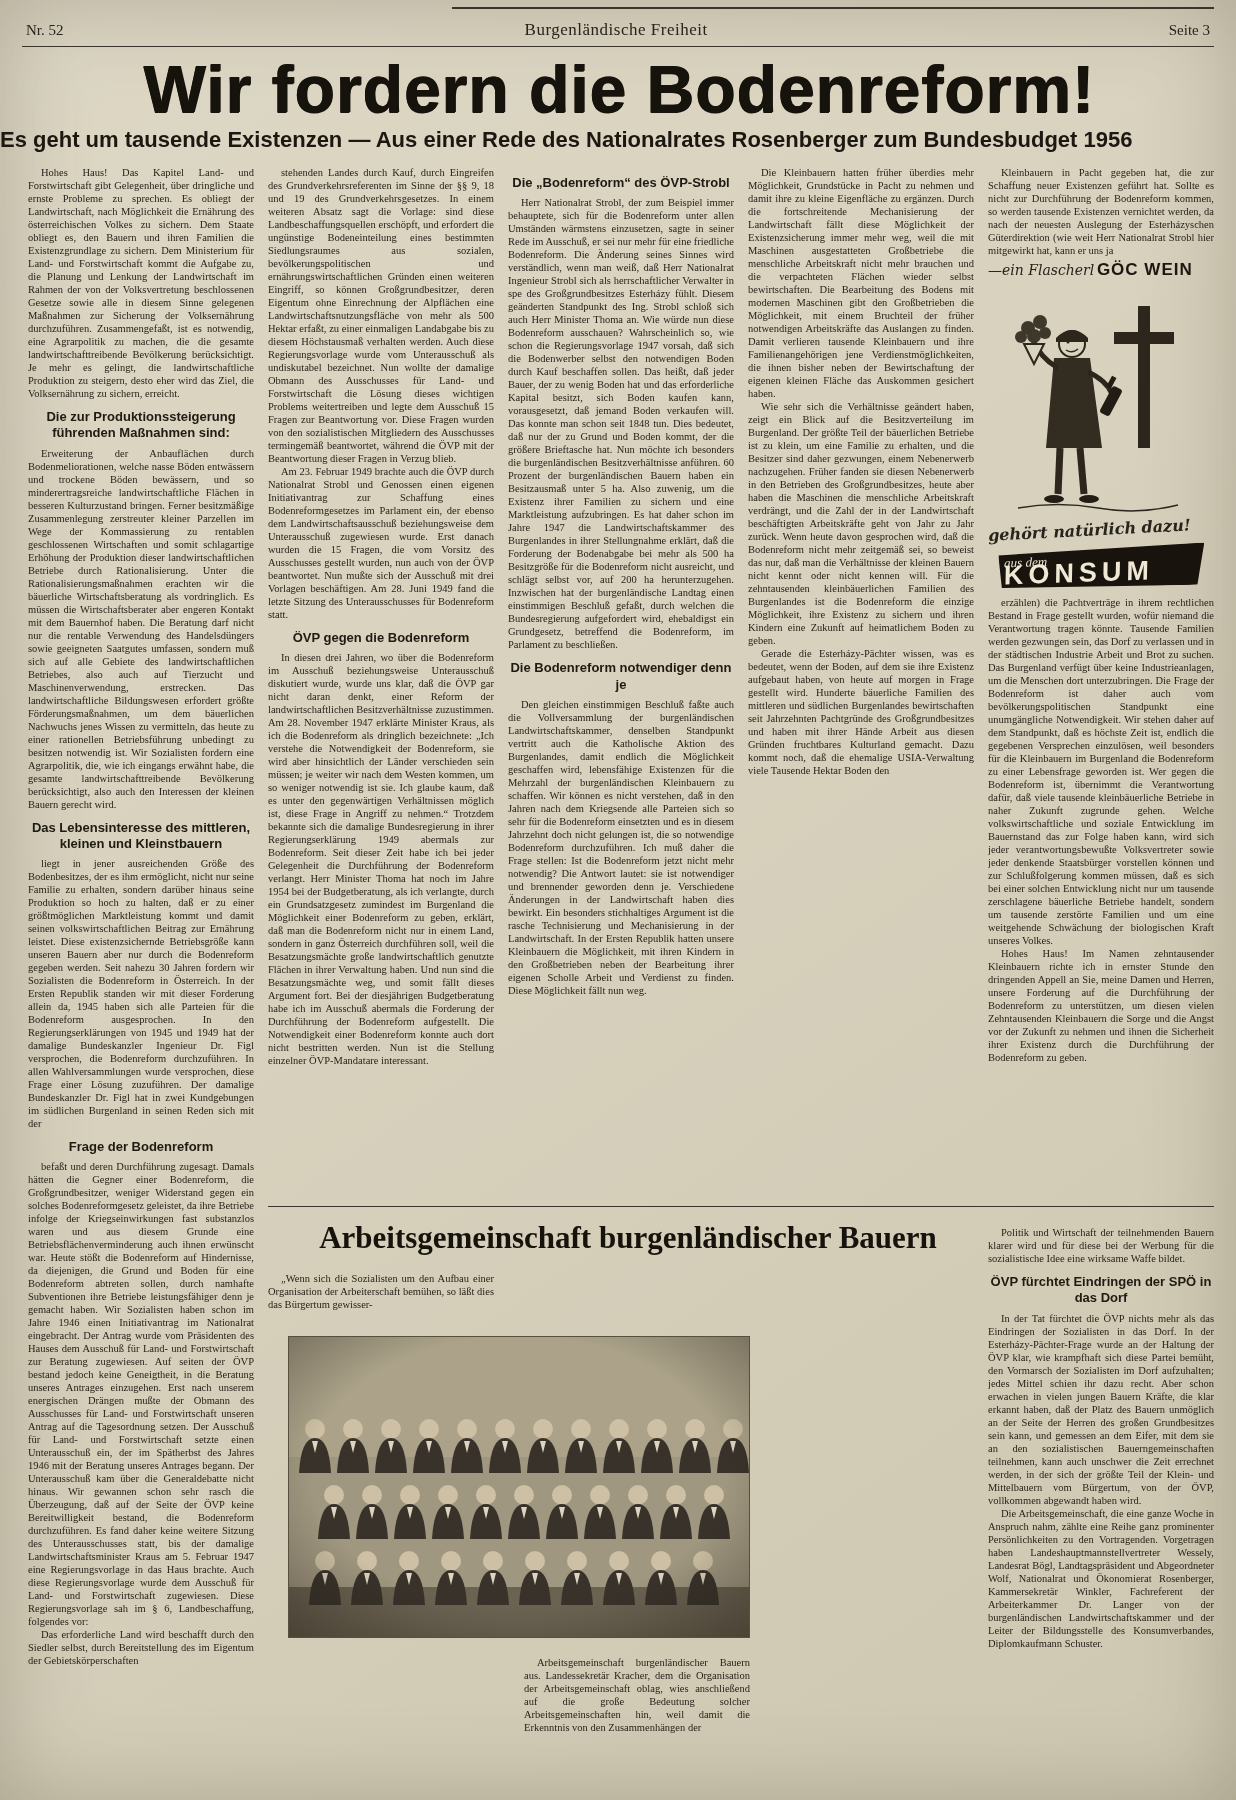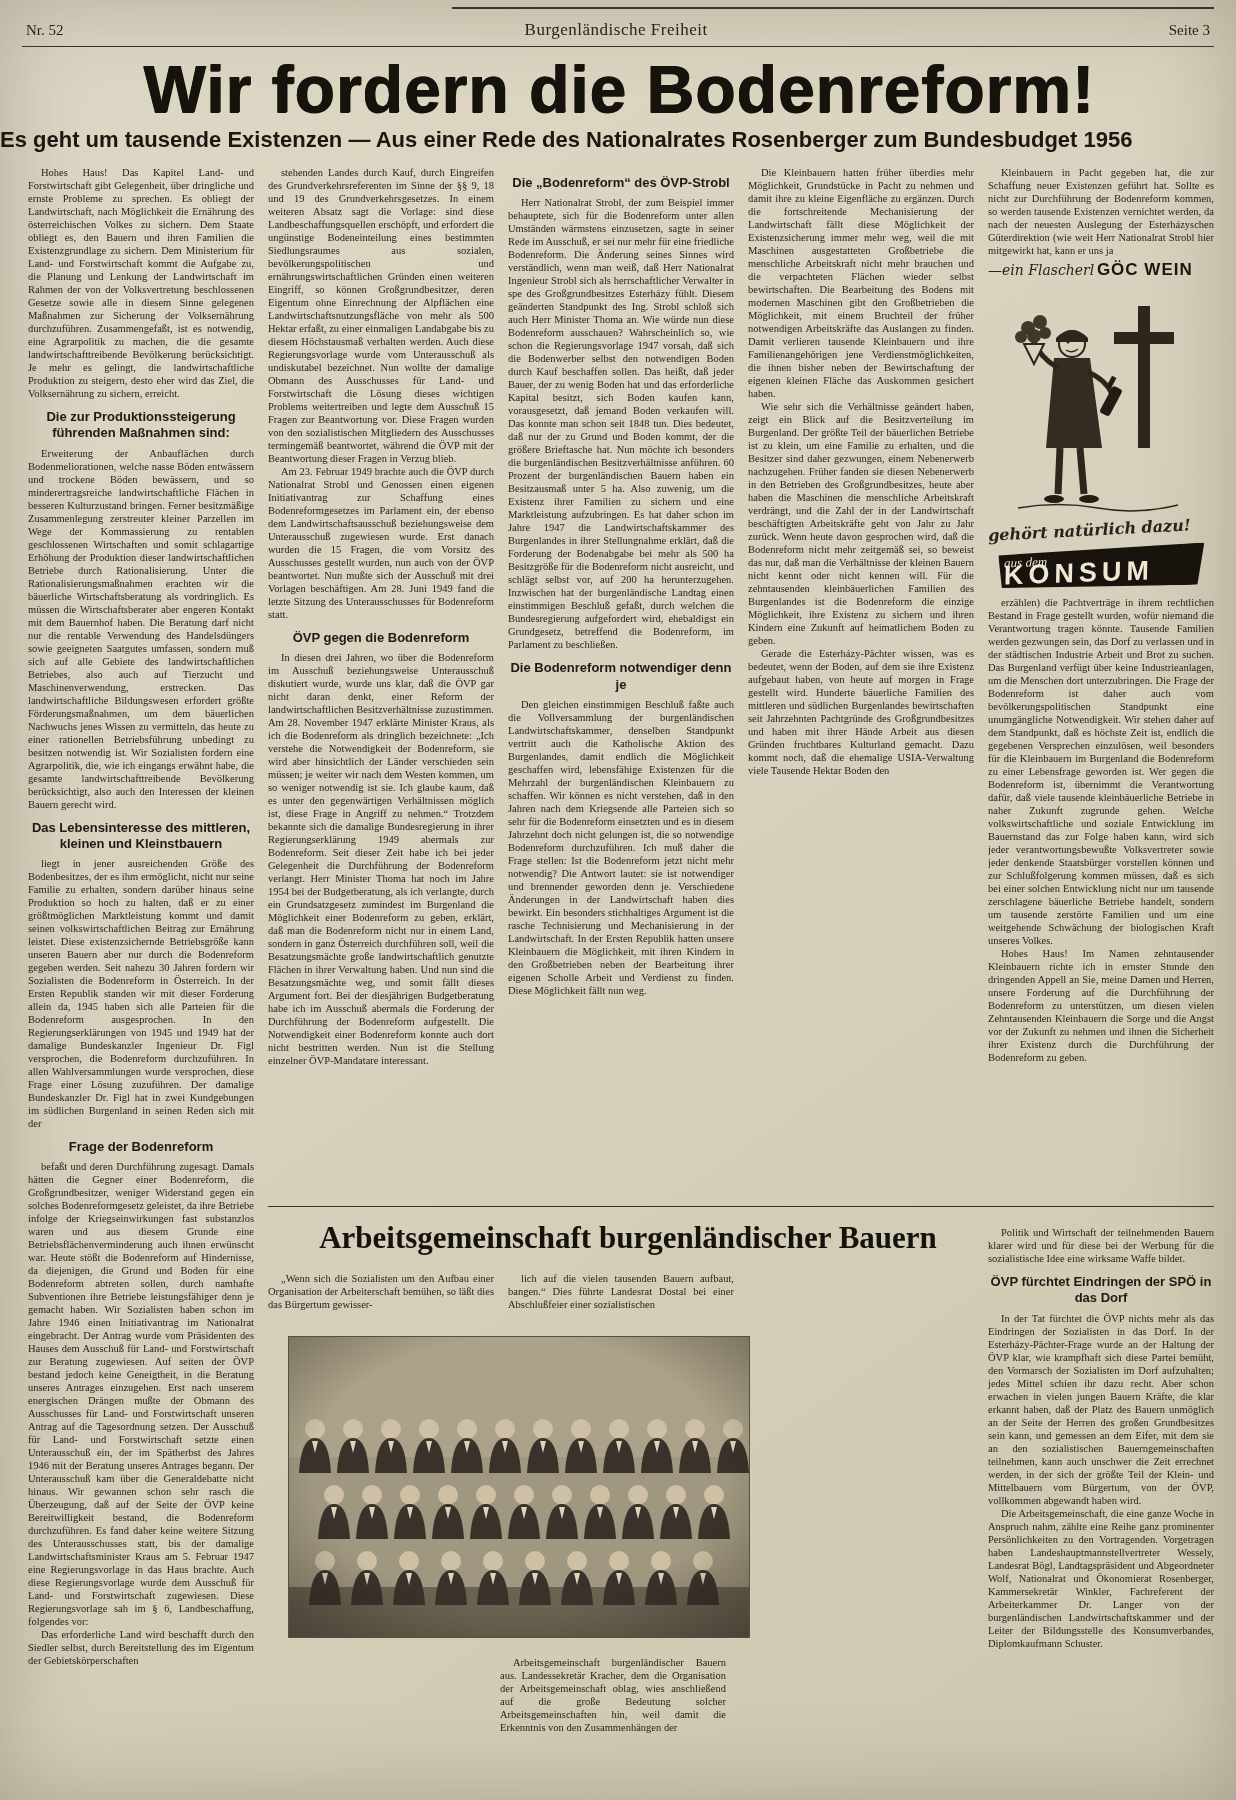--- a/index.html
+++ b/index.html
@@ -42,21 +42,21 @@
   
   .section-rule{position:absolute;top:1206px;left:268px;width:946px;border-top:1.5px solid #3a342a}
   h2.bottom-headline{position:absolute;top:1220px;left:258px;width:740px;margin:0;text-align:center;
       font-weight:bold;font-size:31px;color:#16120c}
   .btxt{position:absolute;width:226px;text-align:justify;font-size:10.5px;line-height:13px;margin:0;overflow:hidden}
   .intro1{left:268px;top:1272px;height:58px}
   .intro2{left:508px;top:1272px;height:58px}
   figure.photo{position:absolute;left:288px;top:1336px;width:462px;height:302px;margin:0;
       border:1px solid #57503f;background:#9a9179}
   .bp1{left:268px;top:1656px;height:138px}
-  .bp2{left:500px;top:1656px;height:138px}
+  .bp2{left:524px;top:1656px;height:138px}
   .col.bright{top:1226px;left:988px;height:568px}
 </style>
 </head>
 <body>
 
 <div class="page">
 
   <div class="top-rule"></div>
 
   <header class="masthead">
@@ -143,21 +143,20 @@
     <div>
         <p class="para">erzählen) die Pachtverträge in ihrem rechtlichen Bestand in Frage gestellt wurden, wofür niemand die Verantwortung tragen könnte. Tausende Familien werden gezwungen sein, das Dorf zu verlassen und in der städtischen Industrie Arbeit und Brot zu suchen. Das Burgenland verfügt über keine Industrieanlagen, um die Menschen dort unterzubringen. Die Frage der Bodenreform ist daher auch vom bevölkerungspolitischen Standpunkt eine unumgängliche Notwendigkeit. Wir stehen daher auf dem Standpunkt, daß es höchste Zeit ist, endlich die gegebenen Versprechen einzulösen, weil besonders für die Kleinbauern im Burgenland die Bodenreform zu einer Lebensfrage geworden ist. Wer gegen die Bodenreform ist, übernimmt die Verantwortung dafür, daß viele tausende kleinbäuerliche Betriebe in naher Zukunft zugrunde gehen. Welche volkswirtschaftliche und soziale Entwicklung im Bauernstand das zur Folge haben kann, wird sich jeder verantwortungsbewußte Volksvertreter sowie jeder denkende Staatsbürger vorstellen können und zur Schlußfolgerung kommen müssen, daß es sich bei einer solchen Entwicklung nicht nur um tausende zerschlagene bäuerliche Betriebe handelt, sondern um tausende zerstörte Familien und um eine weitgehende Schwächung der biologischen Kraft unseres Volkes.</p>
         <p class="para">Hohes Haus! Im Namen zehntausender Kleinbauern richte ich in ernster Stunde den dringenden Appell an Sie, meine Damen und Herren, unsere Forderung auf die Durchführung der Bodenreform zu unterstützen, um diesen vielen Zehntausenden Kleinbauern die Sorge und die Angst vor der Zukunft zu nehmen und ihnen die Sicherheit ihrer Existenz durch die Durchführung der Bodenreform zu geben.</p>
       </div>
   </section>
 
   <div class="section-rule"></div>
   <h2 class="bottom-headline">Arbeitsgemeinschaft burgenländischer Bauern</h2>
 
   <p class="btxt para intro1">„Wenn sich die Sozialisten um den Aufbau einer Organisation der Arbeiterschaft bemühen, so läßt dies das Bürgertum gewisser-</p>
-  <p class="btxt para intro2">lich auf die vielen tausenden Bauern aufbaut, bangen.“ Dies führte Landesrat Dostal bei einer Abschlußfeier einer sozialistischen</p>
 
   <figure class="photo">
     <svg width="460" height="300" viewBox="0 0 460 300" aria-hidden="true">
       <defs>
         <g id="prs">
           <circle cx="0" cy="0" r="10" fill="#cdc0a4"></circle>
           <path d="M-16 44 Q-14 9 0 9 Q14 9 16 44 Z" fill="#38322a"></path>
           <path d="M-3 12 L0 24 L3 12 Z" fill="#ddd5c0"></path>
         </g>
         <radialGradient id="vg" cx="50%" cy="45%" r="75%">

